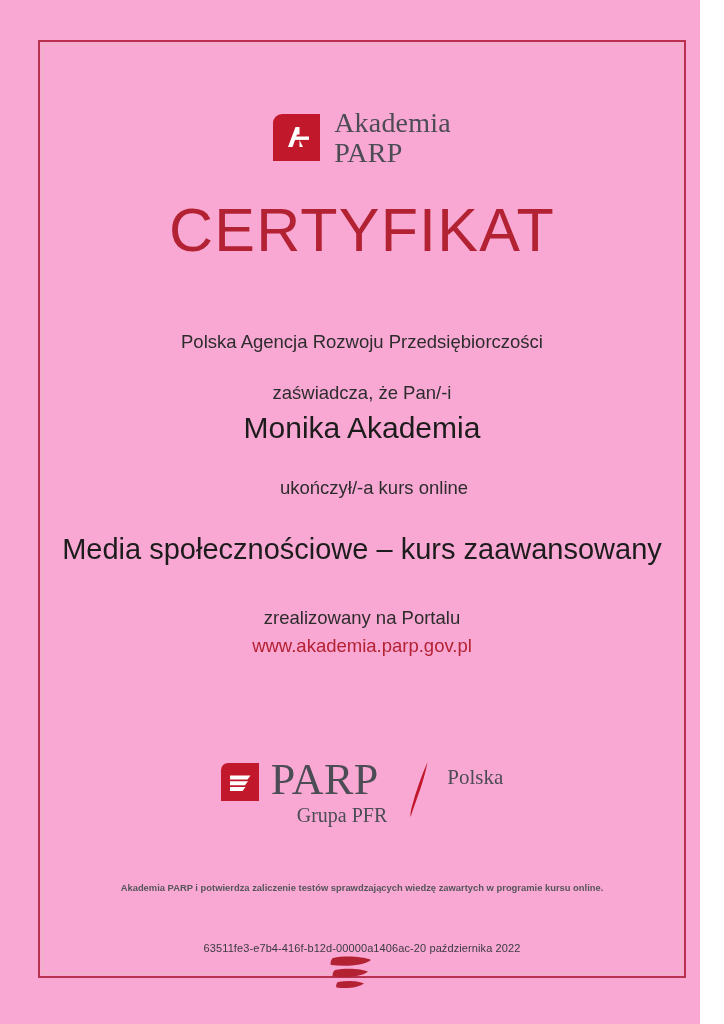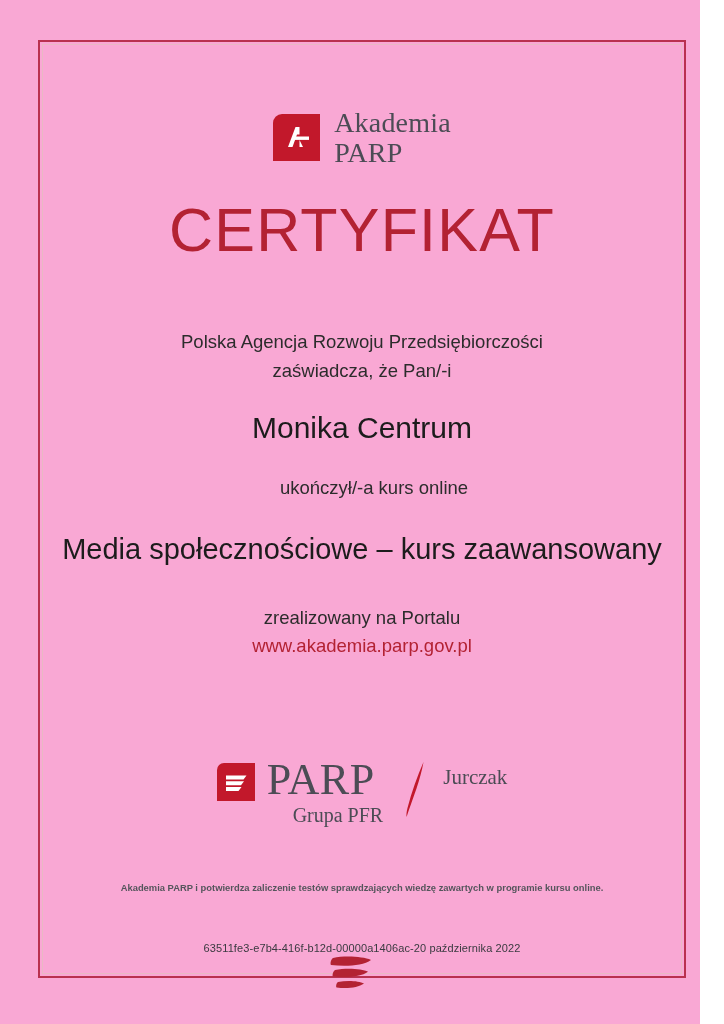--- a/index.html
+++ b/index.html
@@ -101,21 +101,21 @@
   .issuer-block {
     position: absolute;
     top: 288px;
     left: 0;
     width: 100%;
     text-align: center;
     font-size: 18.5px;
     line-height: 1.55;
     color: #2c2c2c;
   }
-  .issuer-block .l2 { display: block; }
+  .issuer-block .l2 { display: block; margin-top: 22px; }
 
   .recipient-name {
     position: absolute;
     top: 370px;
     left: 0;
     width: 100%;
     text-align: center;
     font-size: 30px;
     line-height: 1.2;
     color: #1c1c1c;
@@ -277,21 +277,21 @@
       </div>
     </div>
 
     <div class="cert-title">CERTYFIKAT</div>
 
     <div class="issuer-block">
       <span>Polska Agencja Rozwoju Przedsiębiorczości</span>
       <span class="l2">zaświadcza, że Pan/-i</span>
     </div>
 
-    <div class="recipient-name">Monika Centrum</div>
+    <div class="recipient-name">Monika Akademia</div>
 
     <div class="completion-line">ukończył/-a kurs online</div>
 
     <div class="course-title">Media społecznościowe – kurs zaawansowany</div>
 
     <div class="portal-line">zrealizowany na Portalu</div>
     <div class="portal-url">www.akademia.parp.gov.pl</div>
 
     <div class="partner-logos">
 
@@ -309,21 +309,21 @@
         </div>
       </div>
 
       <div class="divider-slash">
         <svg width="26" height="60" viewBox="0 0 26 60" aria-hidden="true">
           <path d="M20.5 2 C14.5 16 8.5 32 4.5 48 C3.6 51.5 3.2 54.5 3.6 57 C5.4 51.5 9.5 40 13.5 28.5 C16.5 19.5 19 10.5 20.5 2 Z" fill="#c2182b"></path>
         </svg>
       </div>
 
       <div class="crmsp-text">
-        <span>Jurczak</span>
+        <span>Polska</span>
       </div>
 
     </div>
 
     <div class="fine-print">
       <span class="l2">Akademia PARP i potwierdza zaliczenie testów sprawdzających wiedzę zawartych w programie kursu online.</span>
     </div>
 
     <div class="cert-id">63511fe3-e7b4-416f-b12d-00000a1406ac-20 października 2022</div>
 

